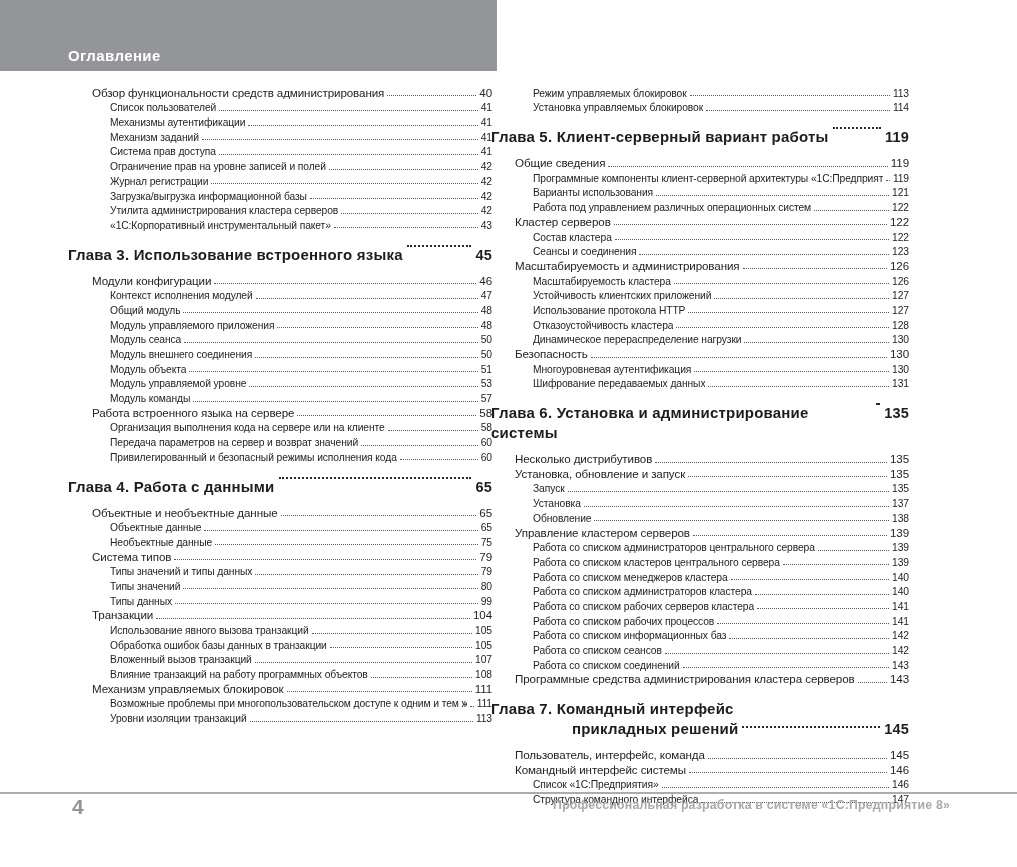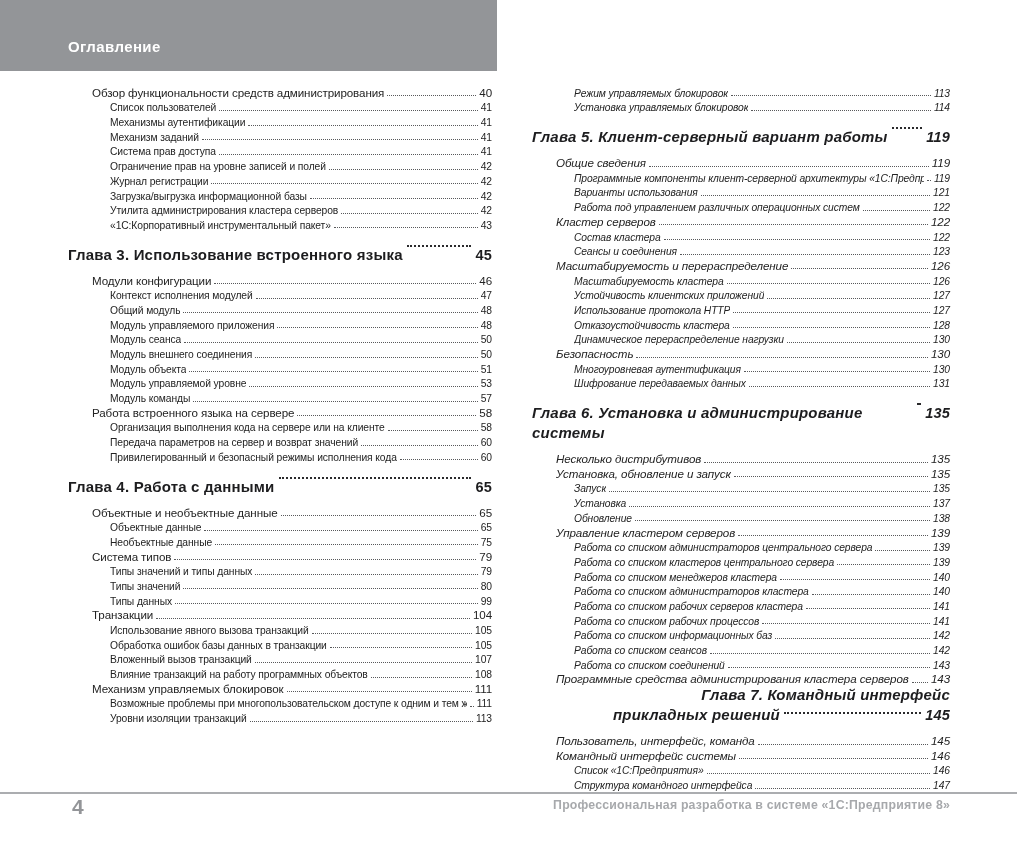--- a/index.html
+++ b/index.html
@@ -7,41 +7,41 @@
     width:1017px;height:867px;background:#ffffff;position:relative;overflow:hidden;
     font-family:"Liberation Sans",sans-serif;color:#232323;
   }
   
   .header-bar{
     position:absolute;left:0;top:0;width:497px;height:71px;
     background:#939598;display:flex;align-items:flex-end;
   }
   .header-title{
     color:#ffffff;font-weight:bold;font-size:15px;letter-spacing:.4px;
-    padding:0 0 17px 68px;line-height:15px;
+    padding:0 0 8px 68px;line-height:15px;
   }
   
   .col{position:absolute;top:84px;}
   .col-left{left:68px;width:424px;}
-  .col-right{left:532px;width:418px;font-style:italic;}
+  .col-right{left:491px;width:418px;}
   
   .row{display:flex;align-items:flex-end;height:14.7px;font-size:10.3px;letter-spacing:-.1px;}
   .row .label{white-space:nowrap;overflow:hidden;min-width:0;flex:0 1 auto;}
   .row .page{white-space:nowrap;flex:0 0 auto;}
   .row.section{font-size:11.6px;margin-left:24px;}
   .row.subsection{margin-left:42px;}
   .dots{flex:1 1 auto;min-width:4px;border-bottom:1.6px dotted #58595b;margin:0 3px 2.5px 3px;}
   
   .chapter{
     display:flex;align-items:flex-start;margin:14px 0 7px 0;
     font-size:15px;font-weight:bold;letter-spacing:.2px;line-height:20px;color:#1d1d1f;
   }
   .chapter .dots{border-bottom:2.4px dotted #2a2a2c;margin:0 4px 4px 4px;}
   .chapter .page{font-size:14.5px;}
-  .chapter-line1{margin:0 0 0 0;font-size:15px;font-weight:bold;letter-spacing:.2px;line-height:20px;color:#1d1d1f;text-align:right;}
+  .chapter-line1{margin:14px 0 0 0;font-size:15px;font-weight:bold;letter-spacing:.2px;line-height:20px;color:#1d1d1f;}
   .chapter-line2{display:flex;align-items:center;margin:0 0 7px 81px;
     font-size:15px;font-weight:bold;letter-spacing:.2px;line-height:20px;color:#1d1d1f;}
   .chapter-line2 .dots{border-bottom:2.4px dotted #2a2a2c;margin:0 4px 4px 4px;}
   .chapter-line2 .page{font-size:14.5px;}
   
   .footer-rule{position:absolute;left:0;top:792px;width:1017px;height:2px;background:#abadb0;}
   .footer-page{position:absolute;left:72px;top:795px;font-size:21px;font-weight:bold;color:#939598;}
   .footer-title{position:absolute;right:67px;top:798px;font-size:12.3px;font-weight:bold;color:#a7a9ac;letter-spacing:.2px;}
 </style>
 </head>
@@ -298,21 +298,21 @@
       <span class="label">Состав кластера</span>
       <span class="dots"></span>
       <span class="page">122</span>
     </div>
     <div class="row subsection">
       <span class="label">Сеансы и соединения</span>
       <span class="dots"></span>
       <span class="page">123</span>
     </div>
     <div class="row section">
-      <span class="label">Масштабируемость и перераспределение</span>
+      <span class="label">Масштабируемость и администрирования</span>
       <span class="dots"></span>
       <span class="page">126</span>
     </div>
     <div class="row subsection">
       <span class="label">Масштабируемость кластера</span>
       <span class="dots"></span>
       <span class="page">126</span>
     </div>
     <div class="row subsection">
       <span class="label">Устойчивость клиентских приложений</span>

